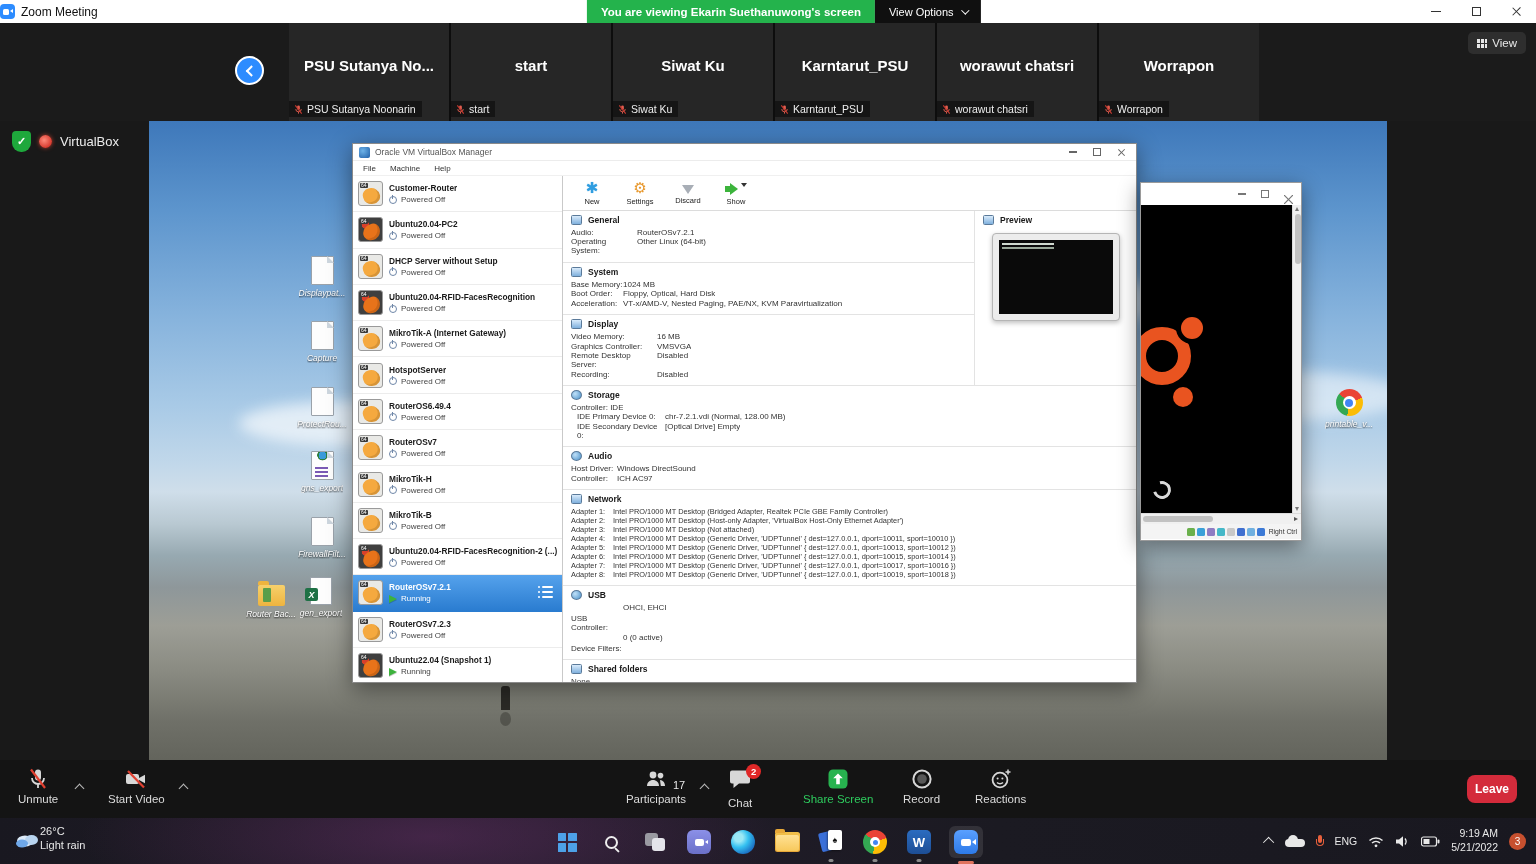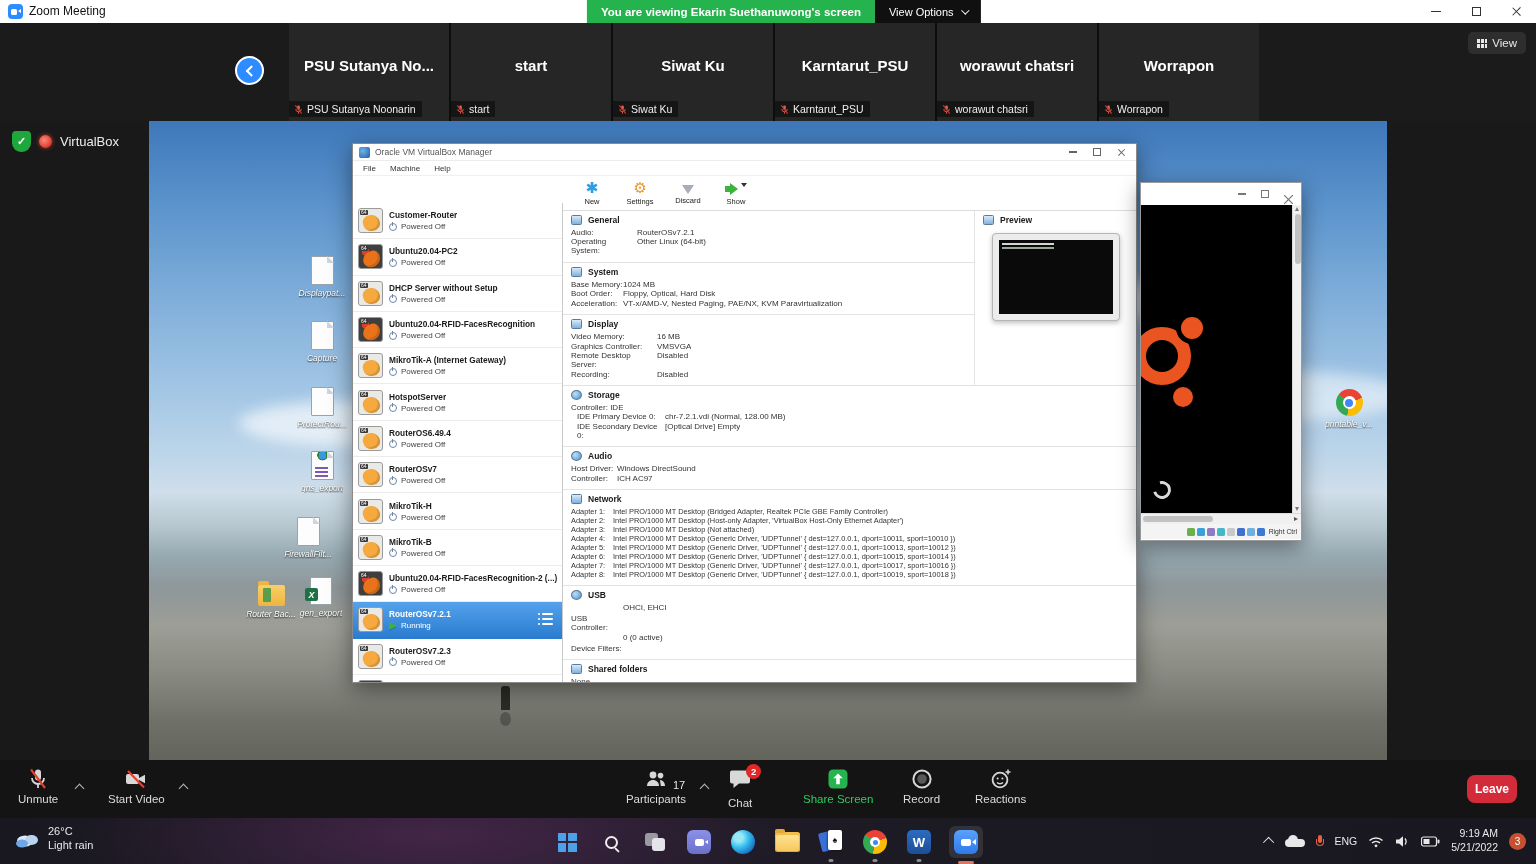--- a/index.html
+++ b/index.html
@@ -2,21 +2,21 @@
 <html><head>
 <meta charset="utf-8">
 <style>
   *{margin:0;padding:0;box-sizing:border-box;font-family:"Liberation Sans",sans-serif;}
   html,body{width:1536px;height:864px;overflow:hidden;background:#1a1a1a;}
   #root{position:relative;width:1536px;height:864px;background:#1a1a1a;}
   i,em{font-style:normal;text-align:right;}
 
   
   .titlebar{position:absolute;left:0;top:0;width:1536px;height:23px;background:#fff;display:flex;align-items:center;z-index:50;}
-  .tb-app{display:flex;align-items:flex-start;gap:6px;padding-left:8px;}
+  .tb-app{display:flex;align-items:center;gap:6px;padding-left:0;}
   .zoom-logo{width:15px;height:15px;border-radius:4px;background:#2d8cff;position:relative;}
   .zoom-logo::before{content:"";position:absolute;left:3px;top:4.5px;width:6px;height:6px;border-radius:1.5px;background:#fff;}
   .zoom-logo::after{content:"";position:absolute;left:9.5px;top:5px;border-top:2.5px solid transparent;border-bottom:2.5px solid transparent;border-right:3.5px solid #fff;}
   .tb-title{font-size:12px;color:#111;}
   .banner-wrap{position:absolute;left:50%;transform:translateX(-46%);top:0;height:23px;display:flex;}
   .banner-green{height:23px;background:#24b34c;color:#fff;font-size:11.5px;font-weight:bold;display:flex;align-items:center;padding:0 14px;}
   .banner-opts{height:23px;background:#101010;color:#fff;font-size:11px;display:flex;align-items:center;gap:7px;padding:0 14px;cursor:pointer;}
   .chev-down{width:6px;height:6px;border-right:1.5px solid #fff;border-bottom:1.5px solid #fff;transform:rotate(45deg) translateY(-2px);}
   .tb-controls{position:absolute;right:0;top:0;height:23px;display:flex;}
   .tb-btn{width:40px;height:23px;display:flex;align-items:center;justify-content:center;}
@@ -72,21 +72,21 @@
   .vb-ico{width:11px;height:11px;border-radius:2px;background:radial-gradient(circle at 35% 35%,#6db2e8,#1f5fa8);}
   .vb-title-txt{font-size:8.5px;color:#555;flex:1;}
   .vb-ctrls{display:flex;gap:16px;align-items:center;padding-right:4px;}
   .vb-ctrls .wc-min{width:8px;background:#666;}
   .vb-ctrls .wc-max{width:8px;height:8px;border-color:#666;}
   .vb-ctrls .wc-x2{position:relative;width:9px;height:9px;}
   .vb-ctrls .wc-x2::before,.vb-ctrls .wc-x2::after{content:"";position:absolute;left:4px;top:0;width:1.2px;height:9px;background:#666;}
   .vb-ctrls .wc-x2::before{transform:rotate(45deg);}.vb-ctrls .wc-x2::after{transform:rotate(-45deg);}
   .vb-menu{height:15px;display:flex;gap:14px;align-items:center;padding:0 10px;font-size:8px;color:#333;border-bottom:1px solid #f0f0f0;}
   .vb-body{display:flex;height:506px;}
-  .vmlist{width:210px;border-right:1px solid #c9c9c9;background:#fff;overflow:hidden;margin-top:27px;}
+  .vmlist{width:210px;border-right:1px solid #c9c9c9;background:#fff;overflow:hidden;}
   .vmrow{height:36.3px;display:flex;align-items:center;gap:6px;padding:0 5px;border-bottom:1px solid #ececec;position:relative;cursor:pointer;}
   .vmrow.sel{background:linear-gradient(#55a2ec,#2a7cd0);border-bottom-color:#2a7cd0;}
   .vmicon{flex:none;width:25px;height:25px;border:1px solid #9a9a9a;border-radius:3px;background:#e9e9e6;position:relative;overflow:hidden;}
   .vmicon::before{content:"64";position:absolute;left:1px;top:1px;font-size:5px;line-height:5px;color:#fff;background:#3a3a3a;padding:0 1px;border-radius:1px;z-index:2;}
   .vmicon::after{content:"";position:absolute;right:2px;bottom:1px;width:17px;height:16px;background:#f5a93f;border-radius:45% 60% 50% 55%;transform:rotate(-12deg);box-shadow:inset -2px -2px 0 rgba(0,0,0,.12);}
   .vmicon.ub{background:radial-gradient(circle at 28% 30%,#d8402a 0 3.5px,transparent 4px),#3f3f3f;}
   .vmicon.ub::after{background:#e8731a;border-radius:60% 40% 55% 45%;}
   .vmtxt{display:flex;flex-direction:column;gap:2px;min-width:0;}
   .vmname{font-size:8.3px;font-weight:bold;color:#1a1a1a;white-space:nowrap;overflow:hidden;}
   .sel .vmname,.sel .vmstat em{color:#fff;}
@@ -158,21 +158,21 @@
   .zb-item .zlbl{font-size:11.5px;color:#dcdcdc;}
   .zb-caret{position:absolute;width:7px;height:7px;border-left:1.6px solid #bbb;border-top:1.6px solid #bbb;transform:rotate(45deg);top:18px;}
   .count{position:absolute;font-size:11px;color:#e8e8e8;top:12px;}
   .badge{position:absolute;width:15px;height:15px;border-radius:50%;background:#e02828;color:#fff;font-size:9.5px;font-weight:bold;display:flex;align-items:center;justify-content:center;top:-3px;right:-9px;}
   .share-lbl{color:#2ecc5e !important;}
   .leave-btn{position:absolute;right:19px;top:15px;width:50px;height:28px;background:#d42b3b;border-radius:8px;color:#fff;font-size:12px;font-weight:bold;display:flex;align-items:center;justify-content:center;cursor:pointer;}
 
   
   .taskbar{position:absolute;left:0;top:818px;width:1536px;height:46px;
     background:radial-gradient(ellipse 500px 120px at 28% 40%,rgba(110,50,110,.45),transparent 70%),linear-gradient(90deg,#191820,#221c2a 35%,#1b1a22 65%,#191820);}
-  .weather{position:absolute;left:14px;top:7px;display:flex;align-items:center;gap:8px;cursor:pointer;}
+  .weather{position:absolute;left:14px;top:7px;display:flex;align-items:center;gap:0;cursor:pointer;}
   .wtxt{display:flex;flex-direction:column;color:#e8e8e8;font-size:11px;line-height:1.25;}
   .centericons{position:absolute;left:553px;top:8px;display:flex;gap:16px;align-items:center;}
   .tbicon{width:28px;height:30px;display:flex;align-items:center;justify-content:center;position:relative;cursor:pointer;}
   .tbicon .dot{position:absolute;bottom:-5px;left:50%;transform:translateX(-50%);width:5px;height:3px;border-radius:2px;background:#8a8a8a;}
   .winlogo{width:19px;height:19px;display:grid;grid-template:1fr 1fr/1fr 1fr;gap:2px;}
   .winlogo i{background:#4da1e8;border-radius:.5px;}
   .searchic{width:13px;height:13px;border:2px solid #eee;border-radius:50%;position:relative;}
   .searchic::after{content:"";position:absolute;right:-4px;bottom:-4px;width:6px;height:2px;background:#eee;transform:rotate(45deg);border-radius:1px;}
   .taskview{position:relative;width:20px;height:18px;}
   .taskview::before{content:"";position:absolute;left:0;top:0;width:13px;height:13px;background:#9a9aa2;border-radius:3px;}
@@ -352,21 +352,21 @@
         <span class="lbl">Capture</span>
       </div>
       <div class="dicon" style="left:141px;top:266px;">
         <span class="doc"></span>
         <span class="lbl">ProtectRou...</span>
       </div>
       <div class="dicon" style="left:141px;top:330px;">
         <span class="doc html"></span>
         <span class="lbl">gns_export</span>
       </div>
-      <div class="dicon" style="left:127px;top:396px;">
+      <div class="dicon" style="left:141px;top:396px;">
         <span class="doc"></span>
         <span class="lbl">FirewallFilt...</span>
       </div>
       <div class="dicon" style="left:90px;top:456px;">
         <span class="folder-ic"></span>
         <span class="lbl">Router Bac...</span>
       </div>
       <div class="dicon" style="left:140px;top:456px;">
         <span class="xls"></span>
         <span class="lbl">gen_export</span>

